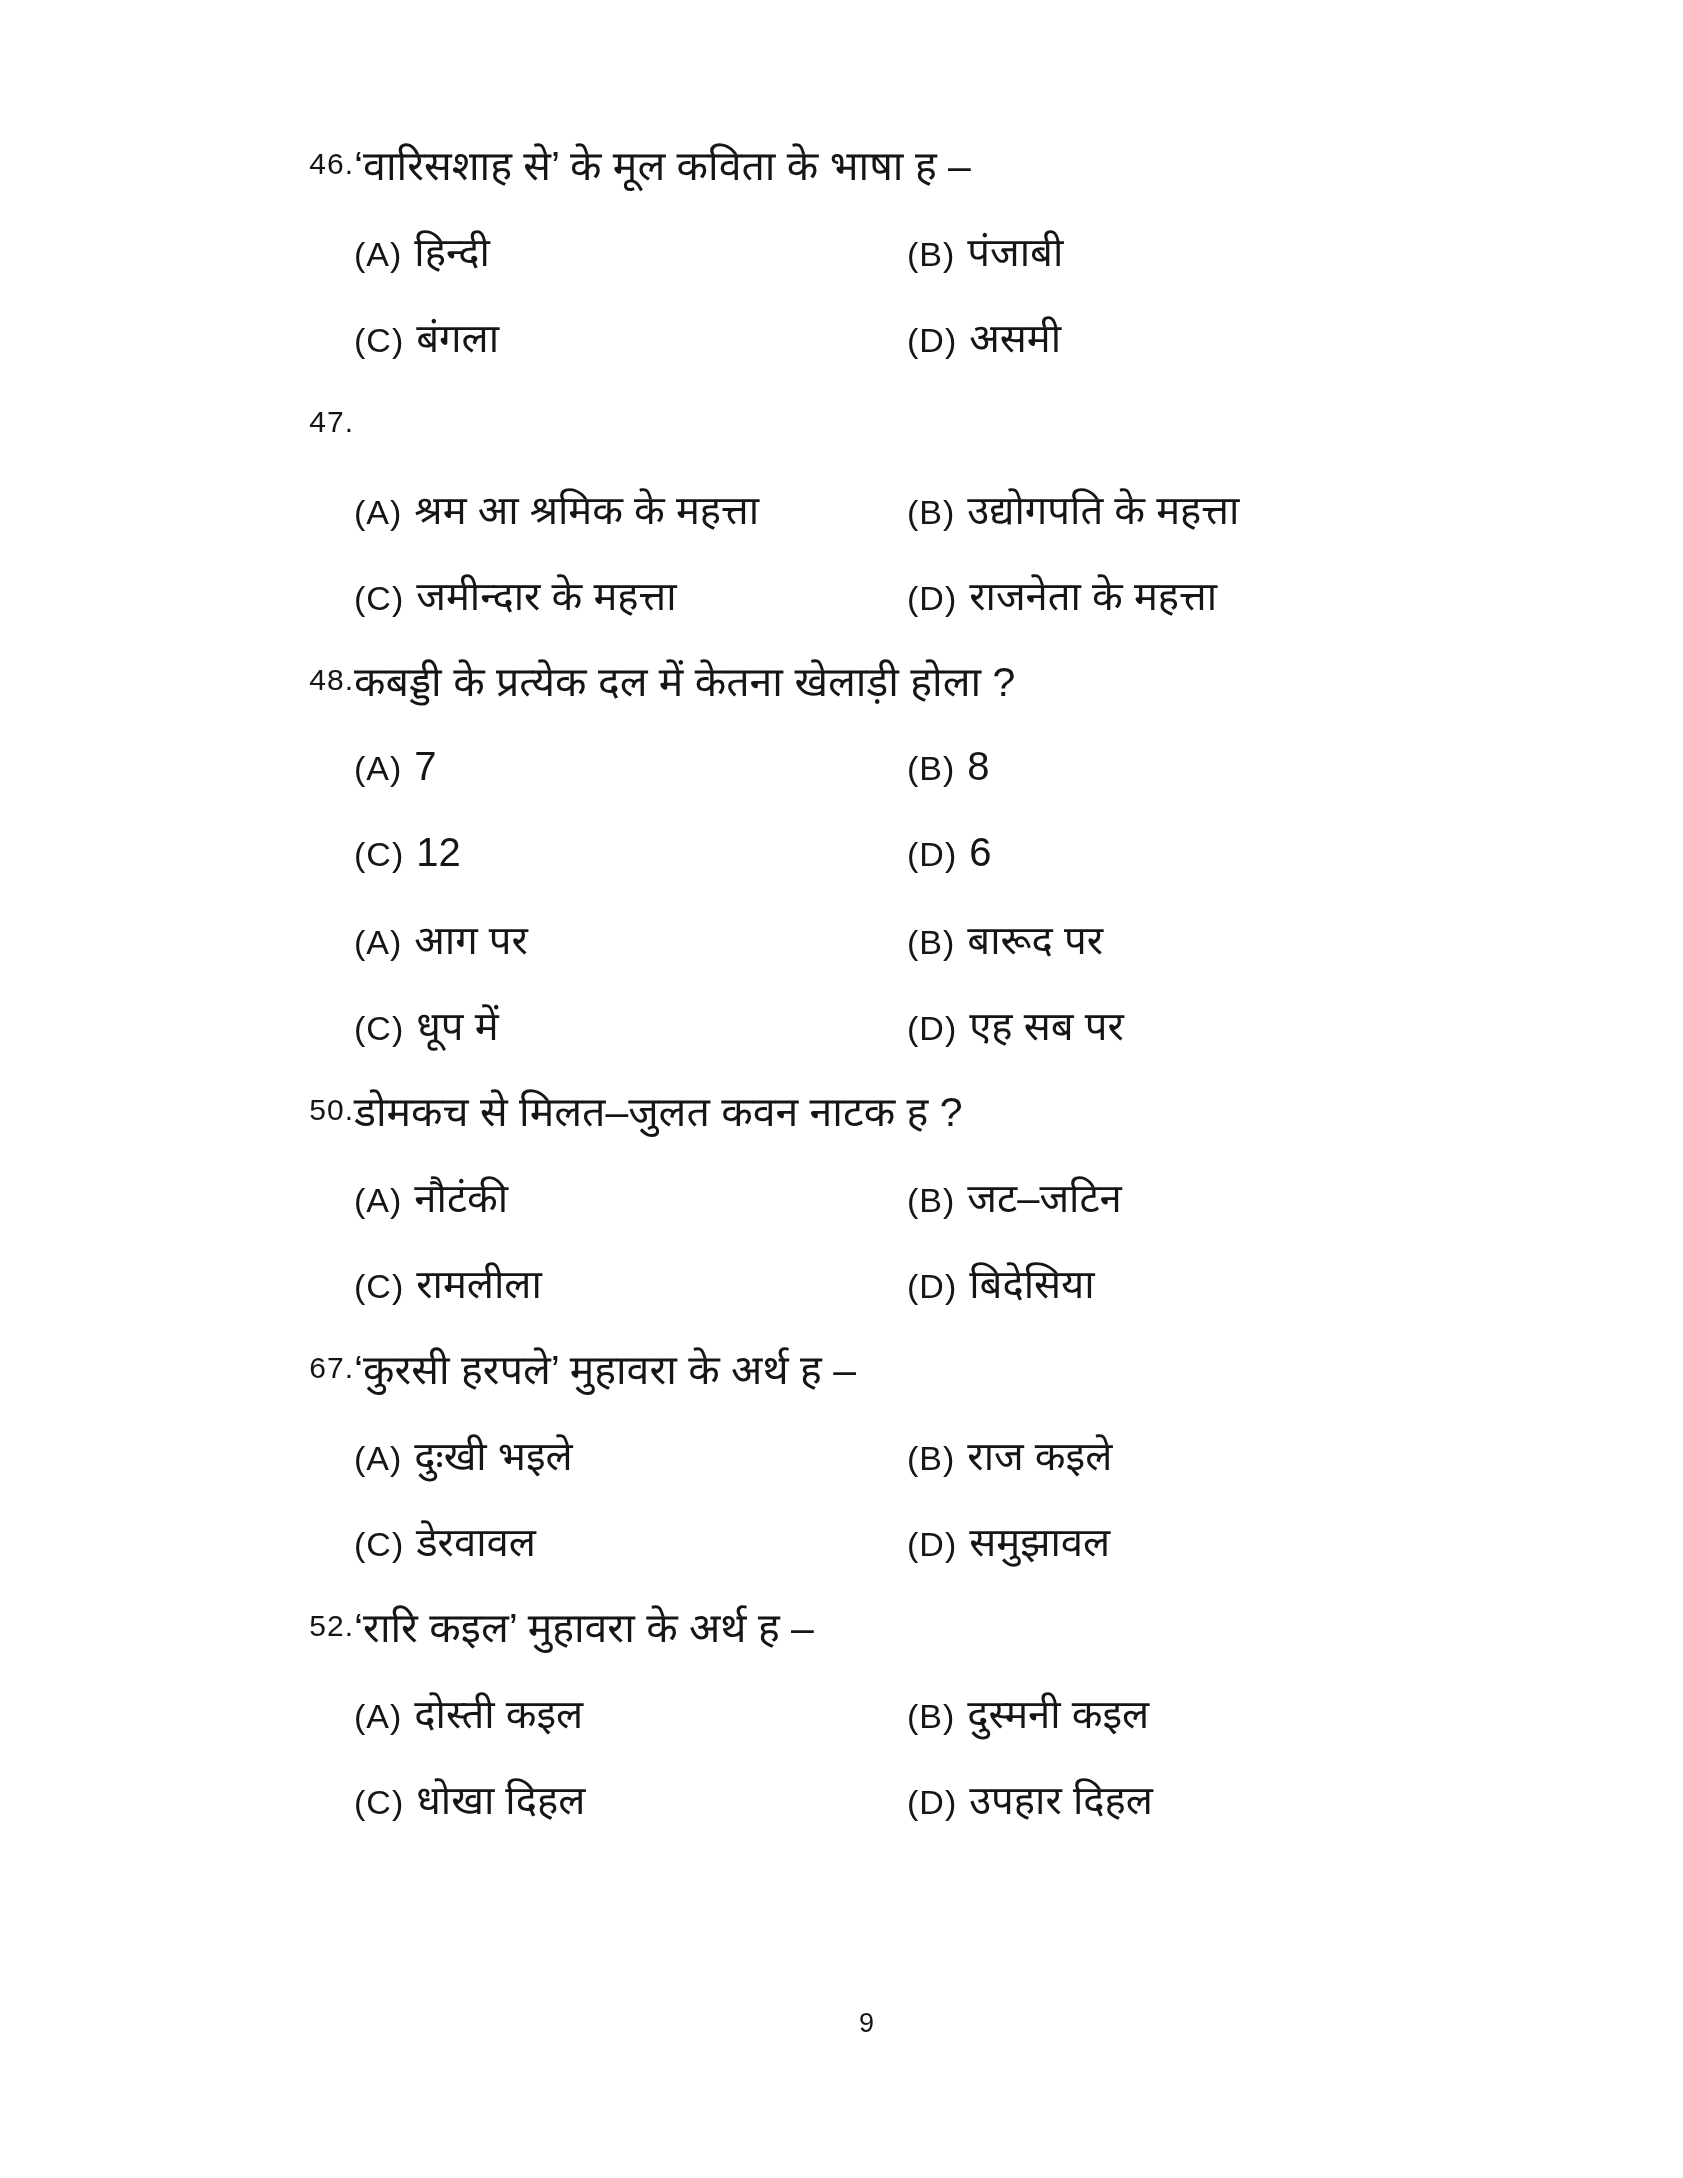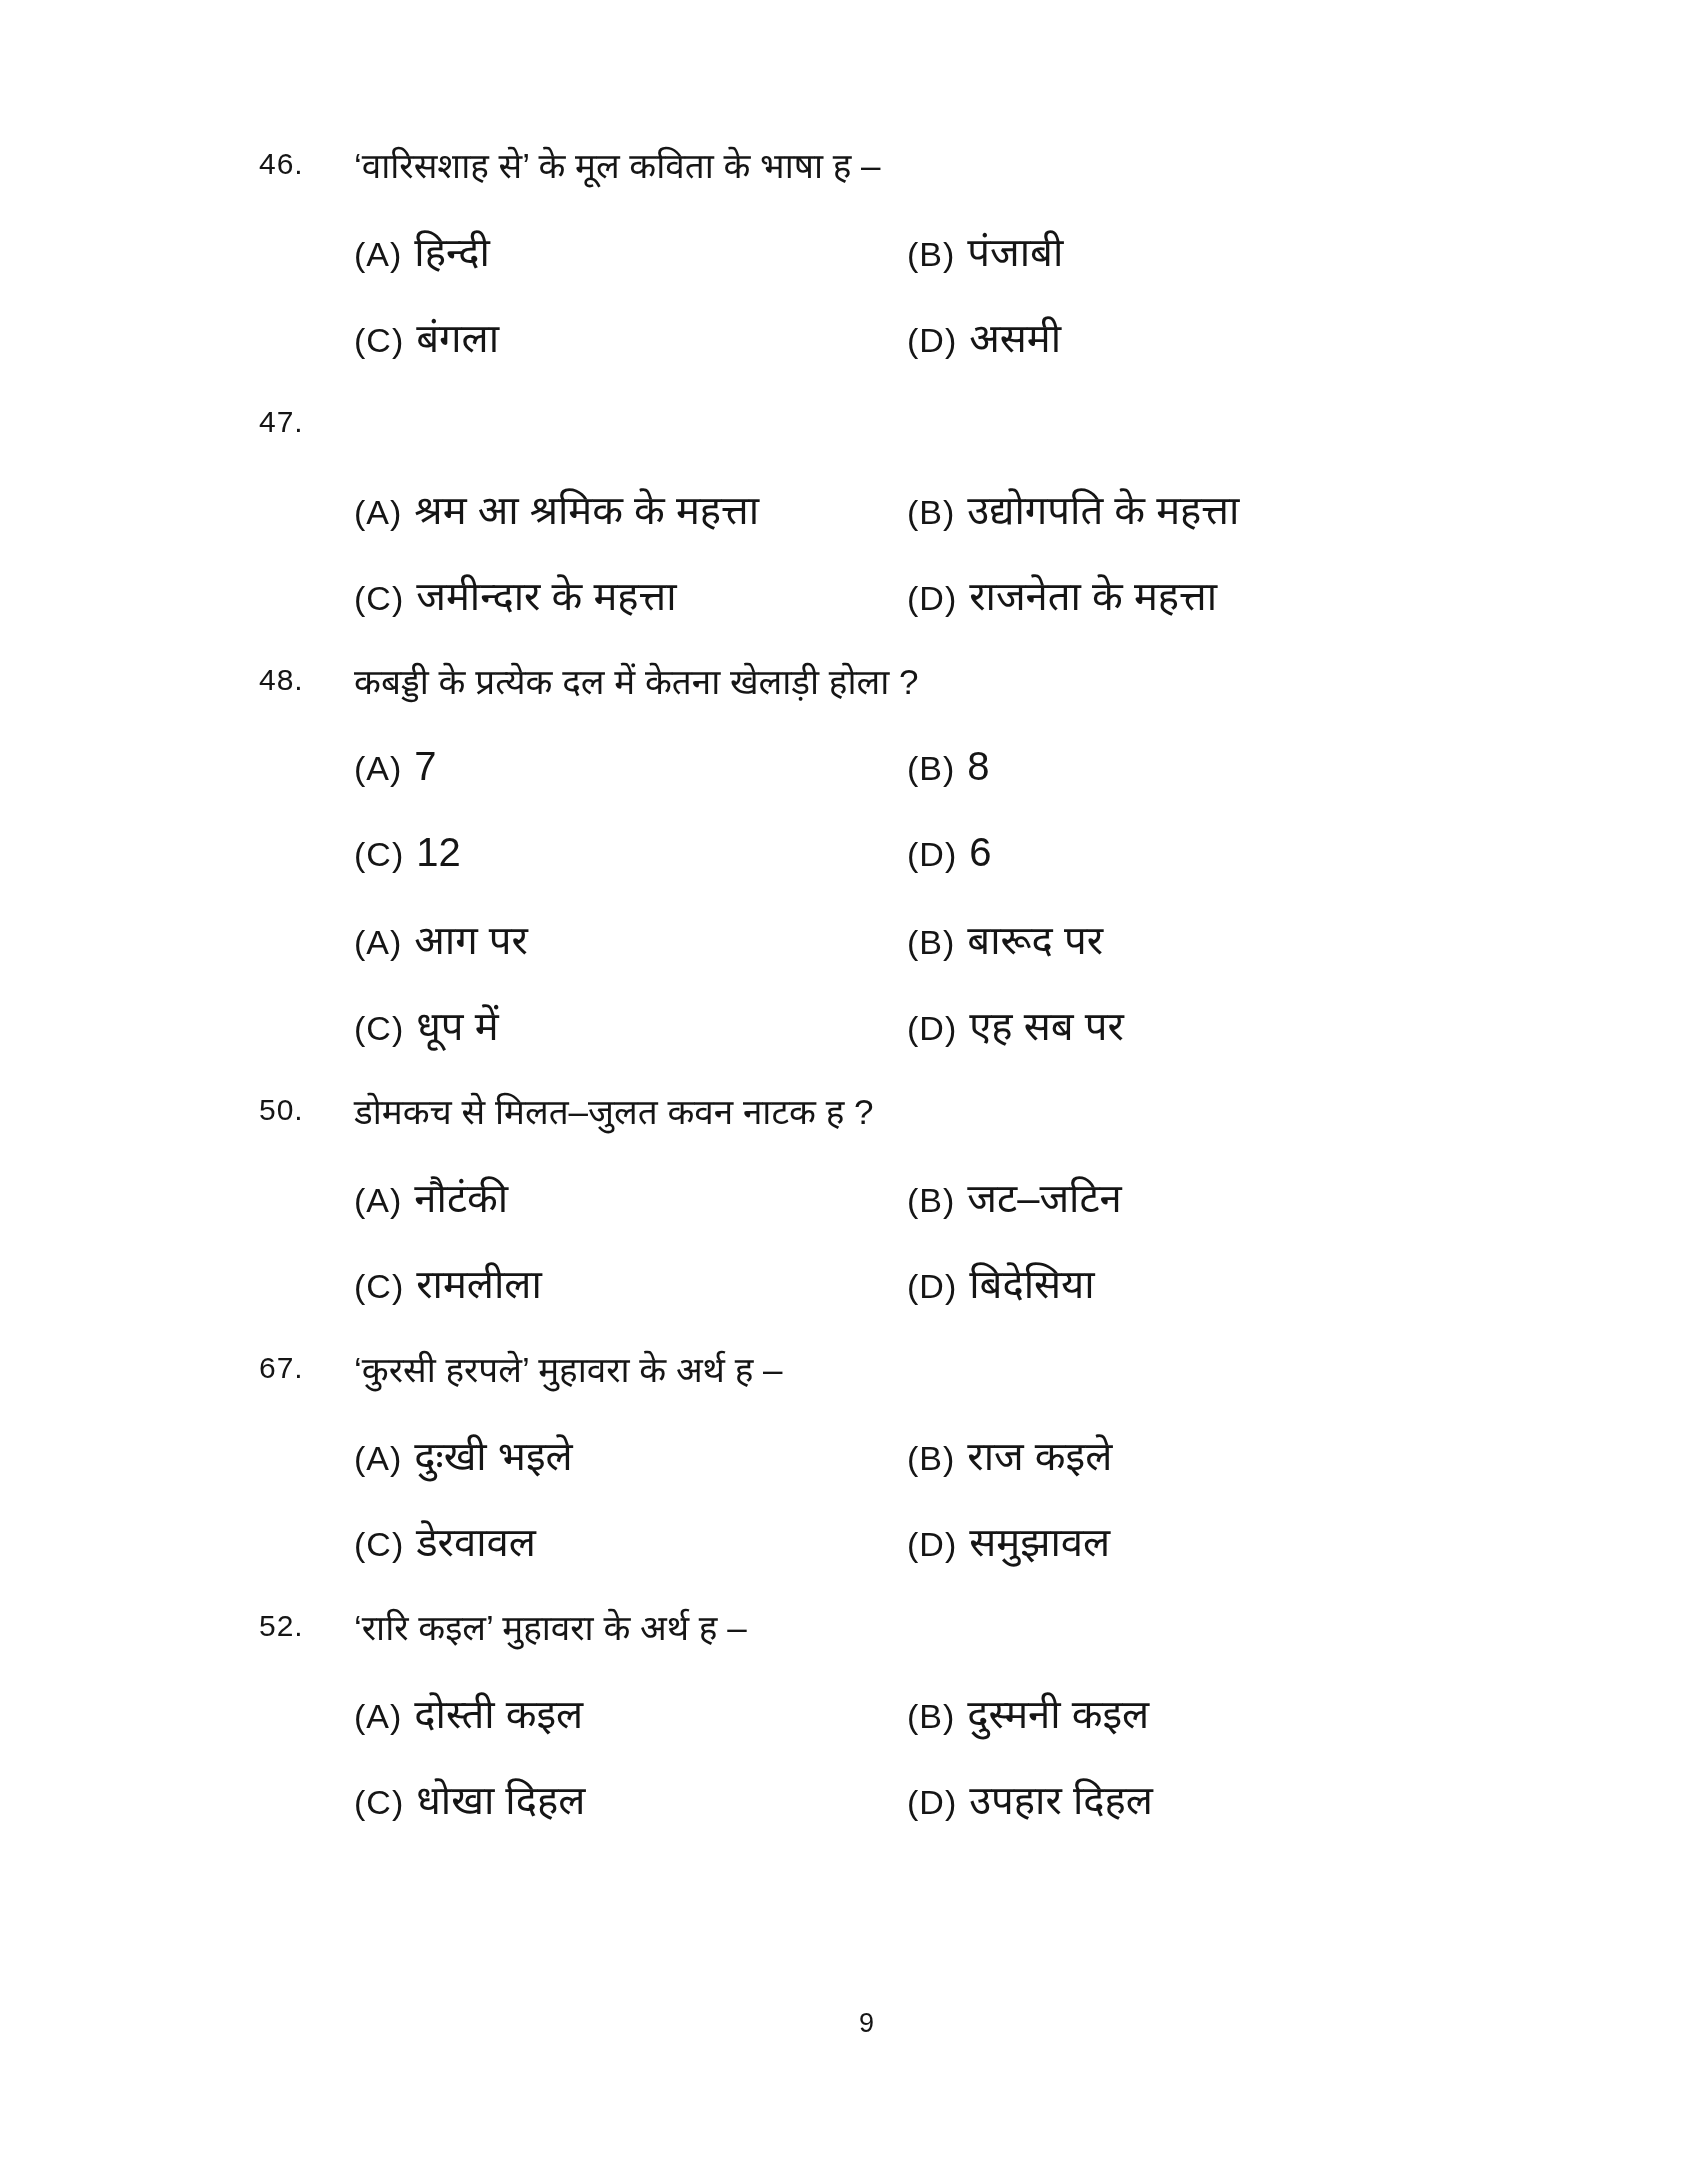--- a/index.html
+++ b/index.html
@@ -19,29 +19,30 @@
   .content {
     position: absolute;
     left: 259px;
     top: 121px;
     right: 59px;
   }
   .row {
     height: 86px;
     display: flex;
     align-items: center;
+    text-align: right;
   }
   .q-num {
     width: 95px;
     flex: 0 0 95px;
     font-size: 30px;
     letter-spacing: 1px;
   }
   .q-text {
-    font-size: 35px;
+    font-size: 41px;
     white-space: nowrap;
   }
   .opt-row {
     padding-left: 95px;
   }
   .opt {
     display: flex;
     align-items: baseline;
     width: 553px;
     flex: 0 0 553px;

